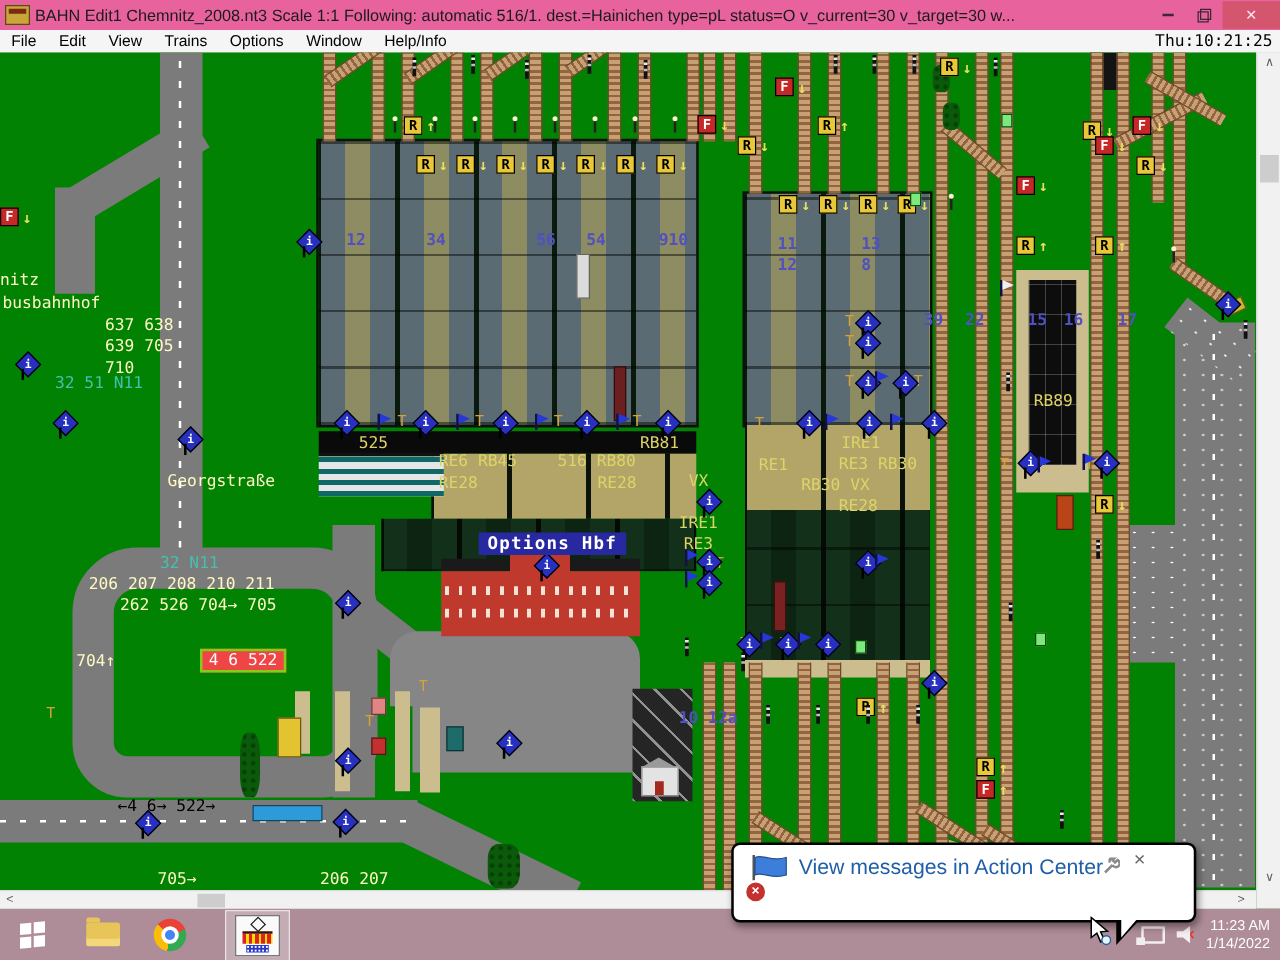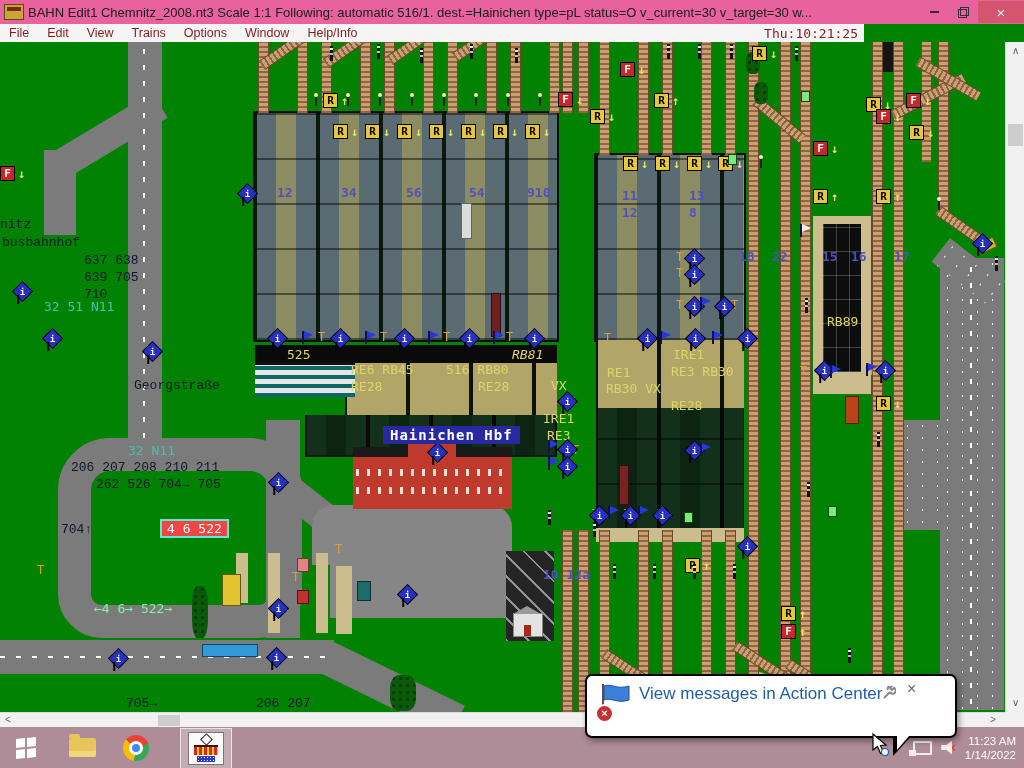--- a/index.html
+++ b/index.html
@@ -9,21 +9,21 @@
   #appicon{width:18px;height:14px;margin:0 4px 0 4px;background:#caa53a;border:1px solid #5a4a10;position:relative;}
   #appicon::after{content:"";position:absolute;left:2px;top:2px;right:2px;height:4px;background:#7a2a10;}
   #title-text{font-size:13px;color:#1a1a1a;white-space:nowrap;overflow:hidden;flex:1;}
   .tbtn{width:29px;height:22px;display:flex;align-items:center;justify-content:center;color:#3a2a30;font-size:13px;}
   #btn-close{background:#d4566e;color:#ffe8ee;width:46px;font-size:15px;}
   .mindash{width:9px;height:2px;background:#3a2a30;}
   .rst{position:relative;width:11px;height:11px;}
   .rst i{position:absolute;left:0;bottom:0;width:7px;height:7px;border:1px solid #3a2a30;}
   .rst::before{content:"";position:absolute;right:0;top:0;width:7px;height:7px;border:1px solid #3a2a30;}
   
-  #menubar{position:absolute;left:0;top:24px;width:864px;height:18px;background:#f5f5f5;display:flex;align-items:center;font-size:12.5px;color:#7f1d1d;border-bottom:1px solid #d0d0d0;}
+  #menubar{position:absolute;left:0;top:24px;width:1024px;height:18px;background:#f5f5f5;display:flex;align-items:center;font-size:12.5px;color:#000000;border-bottom:1px solid #d0d0d0;}
   .mitem{padding:0 9px;}
   #menu-clock{margin-left:auto;margin-right:6px;font-family:"DejaVu Sans Mono",monospace;font-size:13px;}
   
   #map{position:absolute;left:0;top:42px;width:1005px;height:670px;background:#028202;overflow:hidden;font-family:"DejaVu Sans Mono",monospace;}
   .abs{position:absolute;}
   .road{background:#7b7b7b;}
   .vdash{width:2px;background:repeating-linear-gradient(0deg,#fff 0 5px,transparent 5px 16px);}
   .hdash{height:2px;background:repeating-linear-gradient(90deg,#fff 0 5px,transparent 5px 16px);}
   .park{background-color:#7b7b7b;background-image:radial-gradient(#fff 0.8px,transparent 1.1px);background-size:15px 12px;}
   .ring{border:33px solid #7b7b7b;border-radius:52px 52px 44px 44px;}
@@ -47,23 +47,23 @@
   .winrow{position:absolute;left:3px;right:3px;height:7px;background:repeating-linear-gradient(90deg,#f2e3d4 0 3px,transparent 3px 11px);}
   #gable{background:#bf3a2c;clip-path:polygon(0 100%,0 35%,50% 0,100% 35%,100% 100%);border-bottom:2px solid #7c1f16;}
   #garage{background:#252525;background-image:repeating-linear-gradient(45deg,rgba(255,255,255,.5) 0 2px,transparent 2px 15px);}
   #whouse{background:#e3e3e3;border:1px solid #888;}
   #whouse::before{content:"";position:absolute;left:-1px;top:-8px;border-left:14px solid transparent;border-right:14px solid transparent;border-bottom:8px solid #9a9a9a;}
   #whouse::after{content:"";position:absolute;left:10px;bottom:0;width:7px;height:11px;background:#a5281e;}
   #blackblob{background:#141414;}
   .tree{background:#0a5a0a;background-image:radial-gradient(#063f06 1.5px,transparent 2px);background-size:7px 7px;border-radius:35%;}
   
   .mlab{position:absolute;font-size:13px;line-height:14px;white-space:pre;}
-  .c-g{color:#0f172a;font-family:Liberation Mono, monospace;} .c-t{color:#45c0b0;} .c-y{color:#dcd468;} .c-b{color:#5050c0;font-weight:bold;}
-  .c-o{color:#86efac;} .c-o2{color:#d8a038;font-size:12px;}
-  #stopbox{position:absolute;background:#ef4545;border:2px solid #5eead4;color:#fff;font-size:13px;line-height:15px;padding:0 5px;white-space:pre;}
+  .c-g{color:#fef9c3;} .c-t{color:#45c0b0;} .c-y{color:#dcd468;} .c-b{color:#5050c0;font-weight:bold;}
+  .c-o{color:#000000;margin-top:37px;} .c-o2{color:#d8a038;font-size:12px;}
+  #stopbox{position:absolute;background:#ef4545;border:2px solid #84cc16;color:#fff;font-size:13px;line-height:15px;padding:0 5px;white-space:pre;}
   #stsign{position:absolute;background:#2828a0;color:#fff;font-size:14px;font-weight:bold;letter-spacing:1px;padding:1px 7px;white-space:pre;}
   .msign{position:absolute;display:flex;gap:3px;align-items:center;}
   .sbox{width:13px;height:13px;display:flex;align-items:center;justify-content:center;font-size:11px;font-weight:bold;border:1px solid #000;}
   .sbox.R{background:#e8c838;color:#000;}
   .sbox.F{background:#c62828;color:#fff;}
   .sar{color:#e8e060;font-size:12px;font-weight:bold;}
   .ic{position:absolute;width:13px;height:13px;background:#2830c0;border:1px solid #000;transform:rotate(45deg);}
   .ic::before{content:"i";position:absolute;inset:0;display:flex;align-items:center;justify-content:center;transform:rotate(-45deg);color:#fff;font:bold 9px "DejaVu Sans Mono",monospace;}
   .ic::after{content:"";position:absolute;left:5px;top:12px;width:2px;height:9px;background:#000;transform:rotate(-45deg);transform-origin:top center;}
   .fl{position:absolute;width:2px;height:13px;background:#10104a;}
@@ -252,44 +252,44 @@
         <div class="mlab c-t" style="left: 44px; top: 258px;">32 51 N11</div>
         <div class="mlab c-g" style="left: 134px; top: 337px;">Georgstraße</div>
         <div class="mlab c-t" style="left: 128px; top: 402px;">32 N11</div>
         <div class="mlab c-g" style="left: 71px; top: 419px;">206 207 208 210 211</div>
         <div class="mlab c-g" style="left: 96px; top: 436px;">262 526 704→ 705</div>
         <div class="mlab c-g" style="left: 61px; top: 481px;">704↑</div>
         <div class="mlab c-o" style="left: 94px; top: 560px;">←4 6→ 522→</div>
         <div class="mlab c-g" style="left: 126px; top: 655px;">705→</div>
         <div class="mlab c-g" style="left: 256px; top: 655px;">206 207</div>
         <div class="mlab c-y" style="left: 287px; top: 306px;">525</div>
-        <div class="mlab c-y" style="left: 512px; top: 306px; font-style: italic;">RB81</div>
+        <div class="mlab c-y" style="left: 512px; top: 306px;">RB81</div>
         <div class="mlab c-y" style="left: 351px; top: 321px;">RE6 RB45</div>
         <div class="mlab c-y" style="left: 351px; top: 338px;">RE28</div>
         <div class="mlab c-y" style="left: 446px; top: 321px;">516 RB80</div>
         <div class="mlab c-y" style="left: 478px; top: 338px;">RE28</div>
         <div class="mlab c-y" style="left: 551px; top: 337px;">VX</div>
         <div class="mlab c-y" style="left: 543px; top: 370px;">IRE1</div>
         <div class="mlab c-y" style="left: 547px; top: 387px;">RE3</div>
         <div class="mlab c-y" style="left: 607px; top: 324px;">RE1</div>
         <div class="mlab c-y" style="left: 673px; top: 306px;">IRE1</div>
         <div class="mlab c-y" style="left: 671px; top: 323px;">RE3 RB30</div>
-        <div class="mlab c-y" style="left: 606px; top: 340px;">RB30 VX</div>
+        <div class="mlab c-y" style="left: 641px; top: 340px;">RB30 VX</div>
         <div class="mlab c-y" style="left: 671px; top: 357px;">RE28</div>
         <div class="mlab c-y" style="left: 827px; top: 273px;">RB89</div>
         <div class="mlab c-b" style="left: 277px; top: 144px;">12</div>
         <div class="mlab c-b" style="left: 341px; top: 144px;">34</div>
-        <div class="mlab c-b" style="left: 406px; top: 144px;">56</div>
+        <div class="mlab c-b" style="left: 429px; top: 144px;">56</div>
         <div class="mlab c-b" style="left: 469px; top: 144px;">54</div>
         <div class="mlab c-b" style="left: 527px; top: 144px;">910</div>
         <div class="mlab c-b" style="left: 622px; top: 147px;">11</div>
         <div class="mlab c-b" style="left: 622px; top: 164px;">12</div>
         <div class="mlab c-b" style="left: 689px; top: 147px;">13</div>
         <div class="mlab c-b" style="left: 689px; top: 164px;">8</div>
-        <div class="mlab c-b" style="left: 739px; top: 208px;">18</div>
+        <div class="mlab c-b" style="left: 739px; top: 208px;">39</div>
         <div class="mlab c-b" style="left: 772px; top: 208px;">22</div>
         <div class="mlab c-b" style="left: 822px; top: 208px;">15</div>
         <div class="mlab c-b" style="left: 851px; top: 208px;">16</div>
         <div class="mlab c-b" style="left: 894px; top: 208px;">17</div>
         <div class="mlab c-b" style="left: 543px; top: 526px;">10 12a</div>
         <div class="mlab c-o2" style="left: 318px; top: 288px;">T</div>
         <div class="mlab c-o2" style="left: 380px; top: 288px;">T</div>
         <div class="mlab c-o2" style="left: 443px; top: 288px;">T</div>
         <div class="mlab c-o2" style="left: 506px; top: 288px;">T</div>
         <div class="mlab c-o2" style="left: 604px; top: 289px;">T</div>
@@ -499,21 +499,21 @@
         <div class="lp" style="left: 475px; top: 54px;"></div>
         <div class="lp" style="left: 507px; top: 54px;"></div>
         <div class="lp" style="left: 539px; top: 54px;"></div>
         <div class="lp" style="left: 760px; top: 116px;"></div>
         <div class="lp" style="left: 938px; top: 158px;"></div>
         <div class="gd" style="left: 801px; top: 49px;"></div>
         <div class="gd" style="left: 684px; top: 470px;"></div>
         <div class="gd" style="left: 828px; top: 464px;"></div>
         <div class="gd" style="left: 728px; top: 112px;"></div>
       </div>
-    <div id="stsign" style="left:383px;top:384px;">Hainichen Hbf</div>
+    <div id="stsign" style="left:383px;top:384px;">Options Hbf</div>
     <div id="stopbox" style="left: 160px; top: 477px;">4 6 522</div>
   </div>
 
   <div class="sbtrack" id="vscroll">
     <span class="sarrow" style="left:6px;top:4px;">∧</span>
     <div class="thumb" style="left:2px;top:82px;width:15px;height:22px;"></div>
     <span class="sarrow" style="left:6px;top:656px;">∨</span>
   </div>
   <div class="sbtrack" id="hscroll">
     <span class="sarrow" style="left:5px;top:2px;">&lt;</span>

